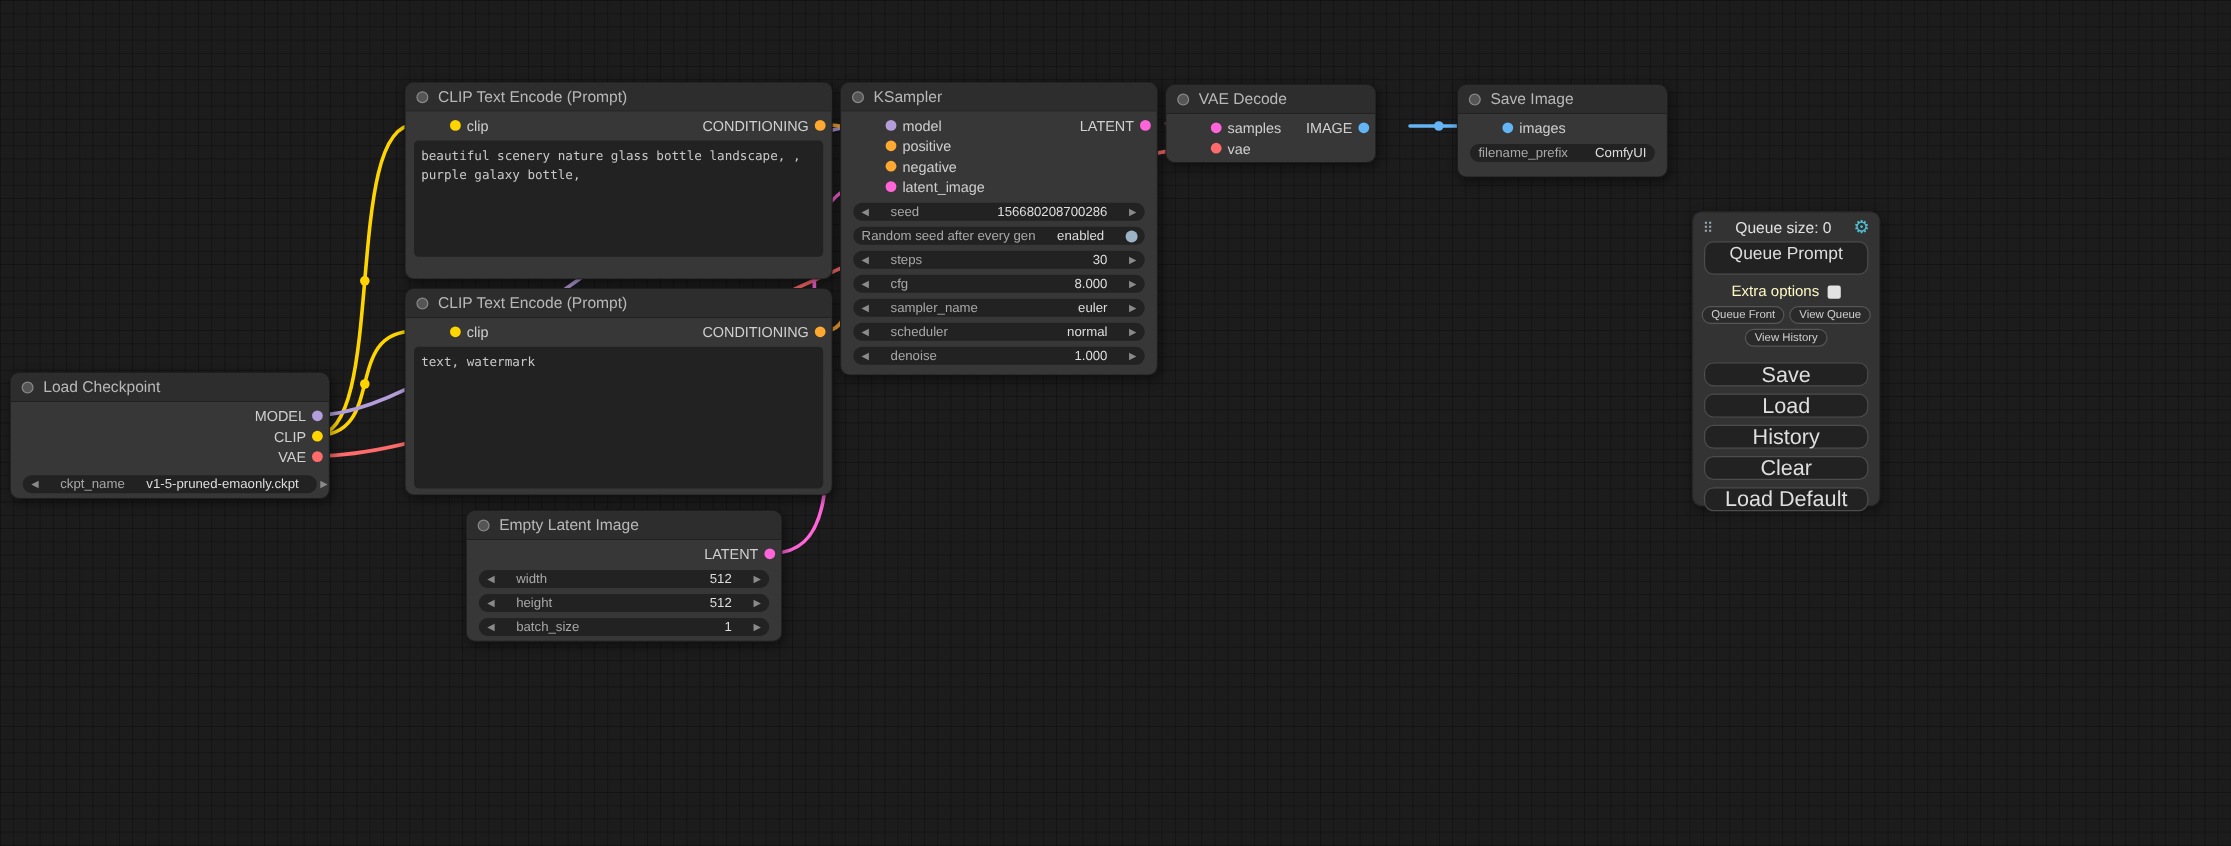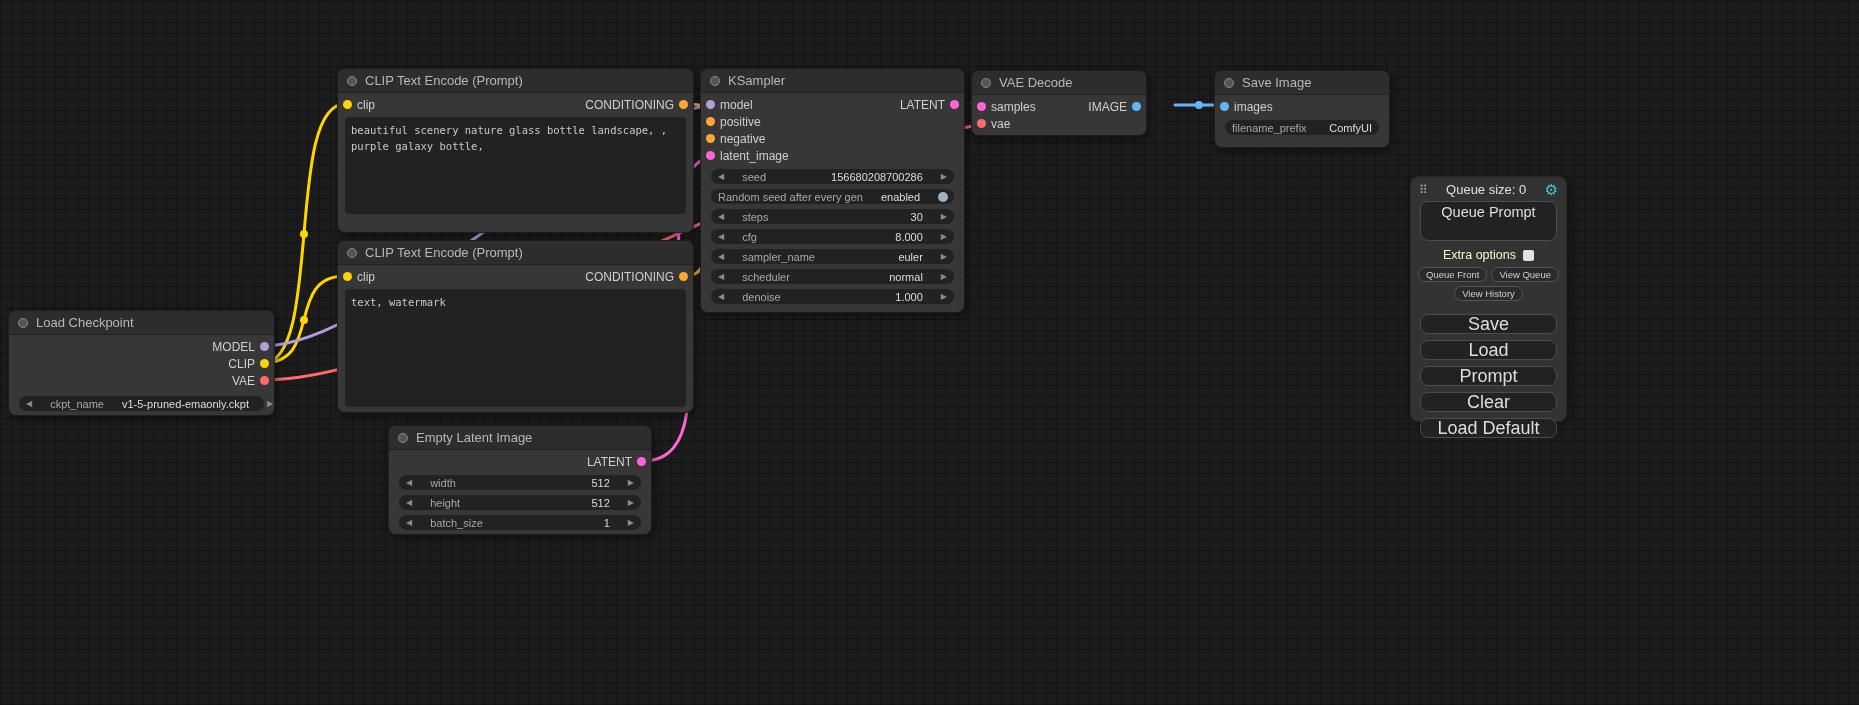--- a/index.html
+++ b/index.html
@@ -26,21 +26,21 @@
     border-radius:7px 7px 0 0;
     display:flex; align-items:center; gap:8px;
     padding:0 9px; color:#b8b8b8; font-size:13px;
     border-bottom:1px solid rgba(0,0,0,0.25);
   }
   .collapse-dot {
     width:10px; height:10px; border-radius:50%;
     background:#555; border:1.5px solid #8a8a8a; flex:none;
   }
   .node-body { padding-top:3px; }
-  .slot-row { display:flex; justify-content:space-between; align-items:center; height:17px; padding:0 5px; }
+  .slot-row { display:flex; justify-content:space-between; align-items:center; height:17px; padding:0 5px;margin-left:32px; }
   .slot-row.right { justify-content:flex-end; }
   .slot { display:flex; align-items:center; gap:5px; color:#cfcfcf; font-size:12px; }
   .dot { width:9px; height:9px; border-radius:50%; flex:none; }
   .c-model  { background:#B39DDB; }
   .c-clip   { background:#FFD500; }
   .c-vae    { background:#FF6B6B; }
   .c-cond   { background:#FFA931; }
   .c-latent { background:#FF64D8; }
   .c-image  { background:#64B5F6; }
   .widget {
@@ -67,21 +67,21 @@
     box-shadow:2px 3px 9px rgba(0,0,0,0.4); color:#ddd;
   }
   .qheader { display:flex; align-items:center; padding:5px 8px 1px; }
   .drag-handle { color:#9aa7ad; font-size:12px; }
   .qsize { flex:1; text-align:center; font-size:13px; color:#e0e0e0; }
   .gear-icon { color:#4FC1D6; font-size:15px; line-height:1; }
   .qbtn {
     display:block; background:#222; border:1px solid #4c4c4c; border-radius:8px;
     color:#dedede; text-align:center; cursor:pointer;
   }
-  .queue-prompt { margin:3px 9px 0; height:40px; line-height:20px; font-size:14.5px; }
+  .queue-prompt { margin:3px 9px 0; height:28px; line-height:20px; font-size:14.5px; }
   .extra-row { display:flex; justify-content:center; align-items:center; gap:7px; margin-top:7px; font-size:12.5px; color:#fef9c3; }
   .checkbox { width:11px; height:11px; background:#e2e2e2; border-radius:2px; }
   .small-btns { display:flex; justify-content:center; gap:4px; margin-top:5px; }
   .sbtn { font-size:9.5px; padding:1px 7px; background:#2a2a2a; border:1px solid #565656; border-radius:8px; color:#cfcfcf; }
   .vh-row { display:flex; justify-content:center; margin-top:4px; }
   .action { margin:6px 9px 0; height:20px; line-height:18px; font-size:18px; }
   .action.first { margin-top:13px; }
 </style>
 </head>
 <body>
@@ -350,16 +350,16 @@
   </div>
   <div class="small-btns">
     <span class="sbtn">Queue Front</span>
     <span class="sbtn">View Queue</span>
   </div>
   <div class="vh-row">
     <span class="sbtn">View History</span>
   </div>
   <div class="qbtn action first">Save</div>
   <div class="qbtn action">Load</div>
-  <div class="qbtn action">Prompt</div>
+  <div class="qbtn action">History</div>
   <div class="qbtn action">Clear</div>
   <div class="qbtn action">Load Default</div>
 </div>
 
 </body></html>

